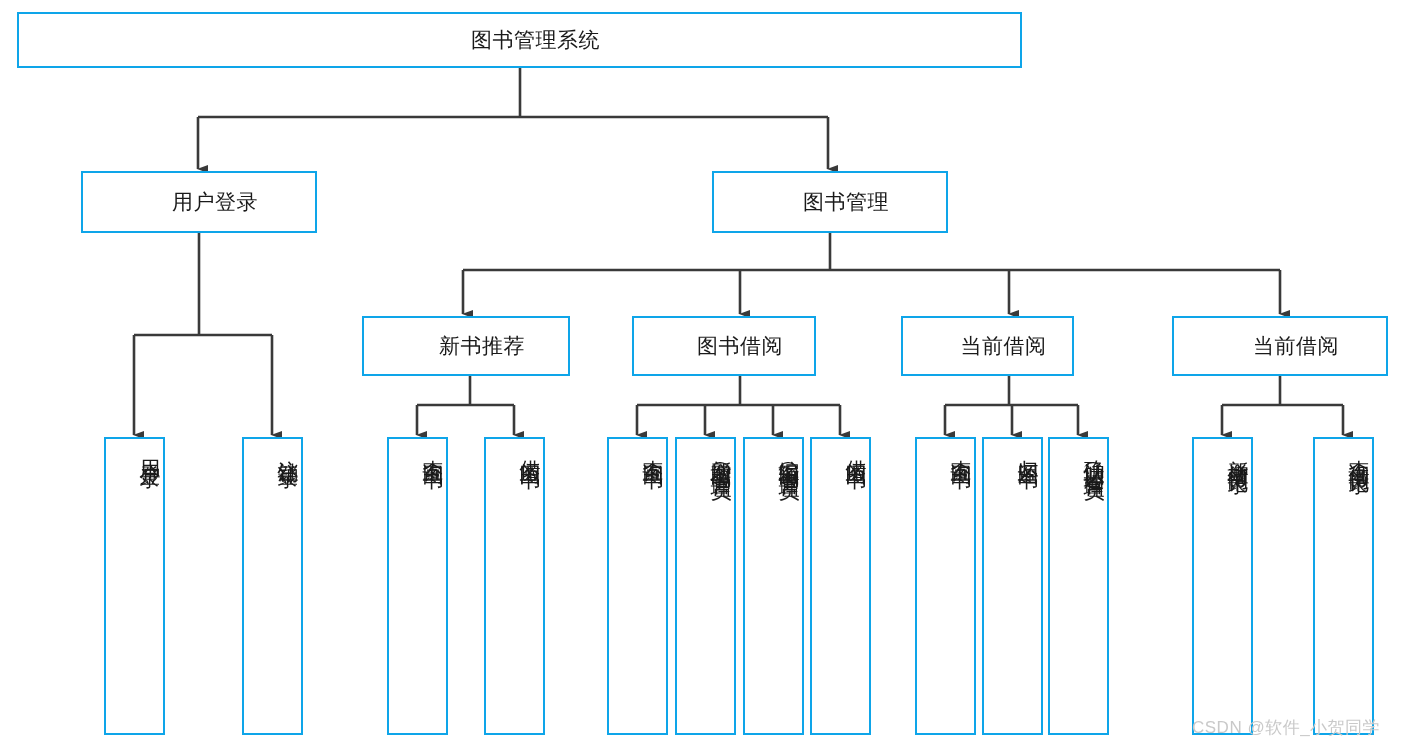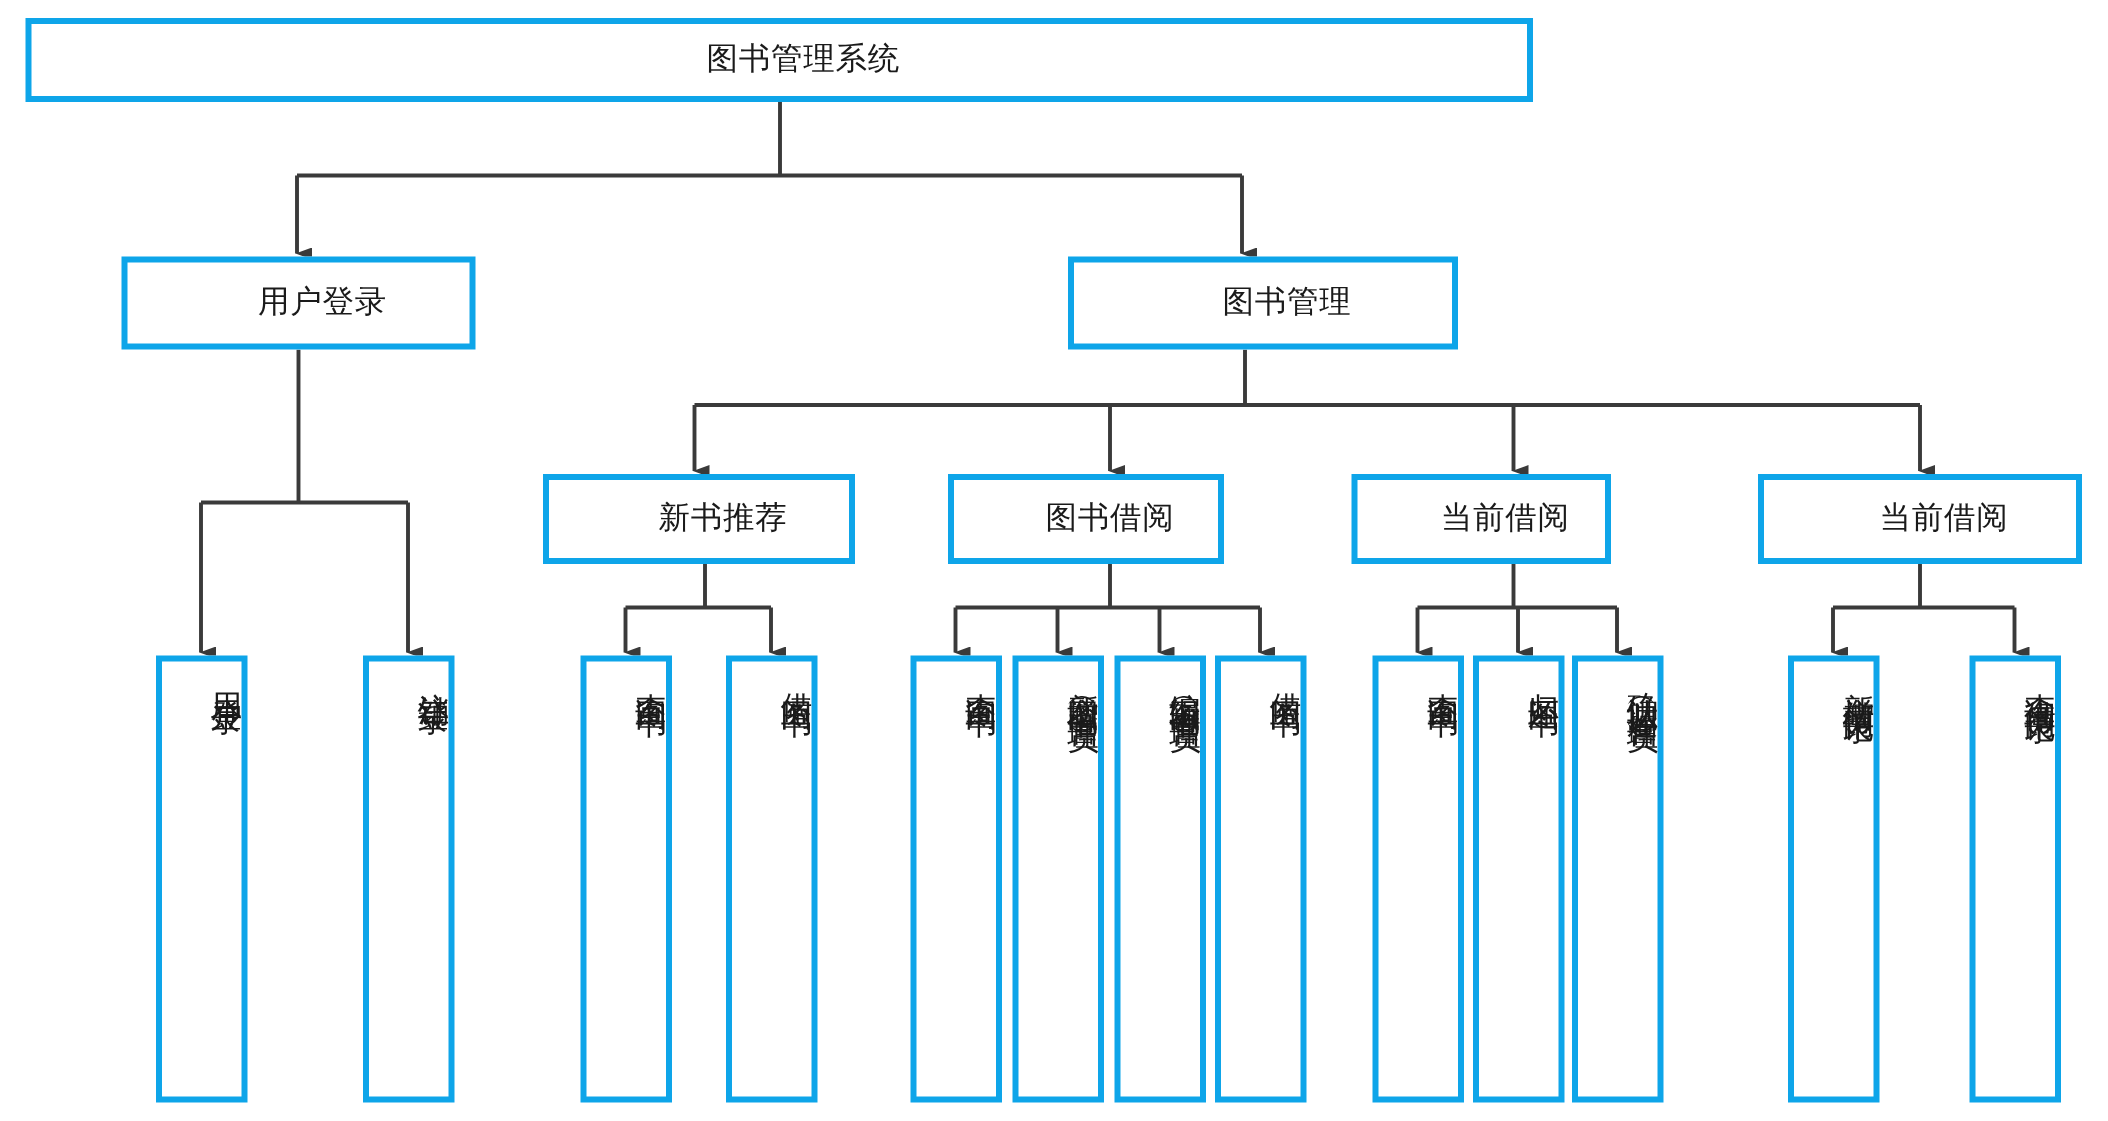--- a/index.html
+++ b/index.html
@@ -22,21 +22,21 @@
     left: 0;
     top: 0;
     width: 1405px;
     height: 747px;
     pointer-events: none;
   }
   .node {
     position: absolute;
     box-sizing: border-box;
     background: #ffffff;
-    border: 4px solid #0ea5e9;
+    border: 2px solid #0ea5e9;
     display: flex;
     align-items: center;
     justify-content: center;
     color: #1a1a1a;
     padding-left: 32px;
   }
   .node .label {
     display: block;
     text-align: center;
     line-height: 1.18;
@@ -113,21 +113,21 @@
       </g>
   </svg>
 
   <div id="nodes-layer">
       <div class="node horizontal" style="left: 17px; top: 12px; width: 1005px; height: 56px;">
         <span class="label">图书管理系统</span>
       </div>
       <div class="node horizontal" style="left: 81px; top: 171px; width: 236px; height: 62px;">
         <span class="label">用户登录</span>
       </div>
-      <div class="node horizontal" style="left: 712px; top: 171px; width: 260px; height: 62px;">
+      <div class="node horizontal" style="left: 712px; top: 171px; width: 236px; height: 62px;">
         <span class="label">图书管理</span>
       </div>
       <div class="node horizontal" style="left: 362px; top: 316px; width: 208px; height: 60px;">
         <span class="label">新书推荐</span>
       </div>
       <div class="node horizontal" style="left: 632px; top: 316px; width: 184px; height: 60px;">
         <span class="label">图书借阅</span>
       </div>
       <div class="node horizontal" style="left: 901px; top: 316px; width: 173px; height: 60px;">
         <span class="label">当前借阅</span>
@@ -169,14 +169,15 @@
         <span class="label">确认归还（管理员）</span>
       </div>
       <div class="node vertical" style="left: 1192px; top: 437px; width: 61px; height: 298px;">
         <span class="label">新增借阅记录</span>
       </div>
       <div class="node vertical" style="left: 1313px; top: 437px; width: 61px; height: 298px;">
         <span class="label">查询借阅记录</span>
       </div>
     </div>
 
+  <div class="watermark" style="left: 1192px; top: 716px;">CSDN @软件_小贺同学</div>
 
 </div>
 
 </body></html>

